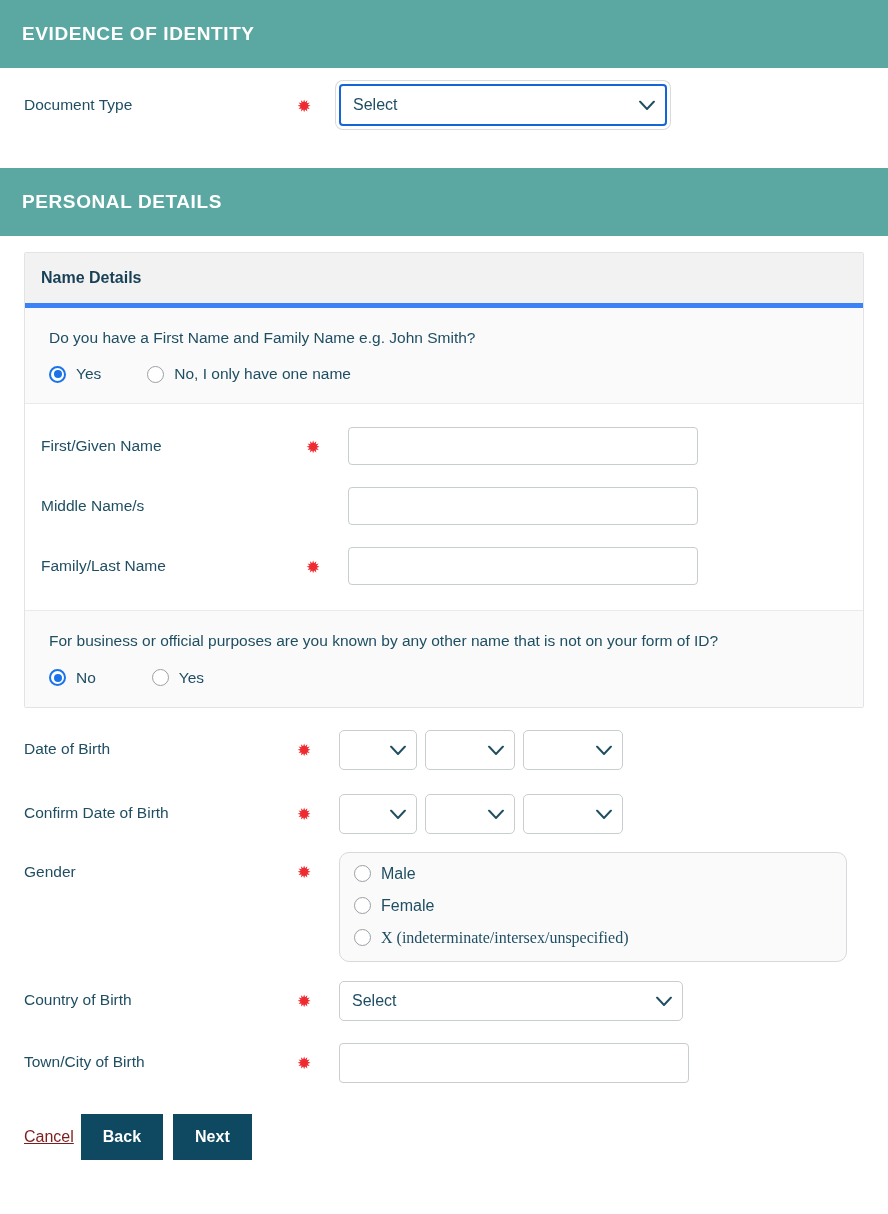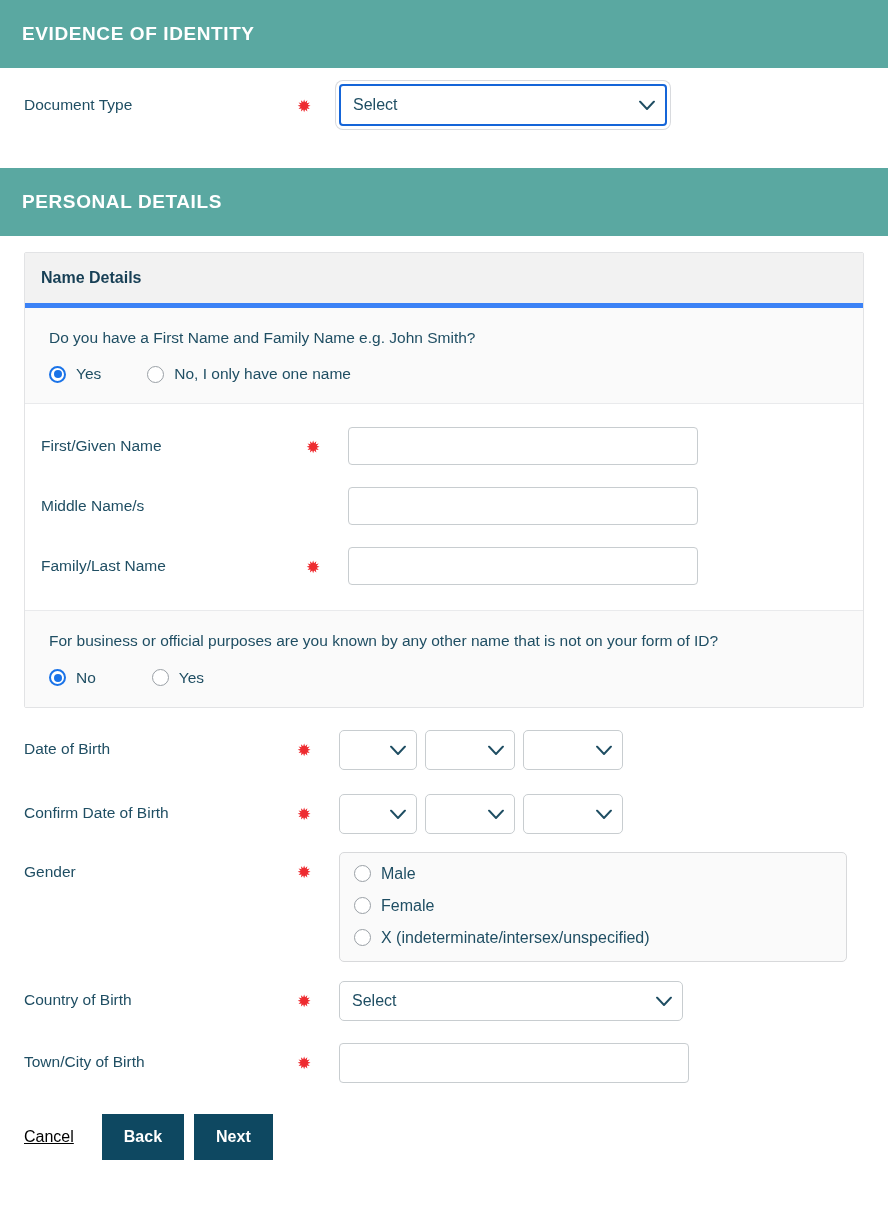--- a/index.html
+++ b/index.html
@@ -165,40 +165,40 @@
     left: 50%; top: 50%;
     width: 8px; height: 8px;
     margin: -4px 0 0 -4px;
     border-radius: 50%;
     background: #1a73e8;
   }
 
   
   .gender-box {
     border: 1px solid #d8d9db;
-    border-radius: 5px;
+    border-radius: 10px;
     background: #fafafa;
     padding: 12px 16px 14px 14px;
     width: 508px;
   }
   .gender-box .radio-opt { margin: 0 0 14px 0; font-size: 16px; }
-  .gender-box .radio-opt:last-child { margin-bottom: 0; }
+  .gender-box .radio-opt:last-child { margin-bottom: 0; font-family: Liberation Serif, serif; }
 
   
   .footer {
     display: flex;
     align-items: center;
     padding: 26px 0 0 24px;
     gap: 0;
   }
   .link-cancel {
-    color: #000000;
+    color: #7f1d1d;
     text-decoration: underline;
     font-size: 16px;
-    margin-right: 28px;
+    margin-right: 7px;
     cursor: pointer;
   }
   .btn {
     background: #0e4861;
     color: #ffffff;
     border: none;
     font-family: "Liberation Sans", sans-serif;
     font-weight: bold;
     font-size: 16px;
     height: 46px;

